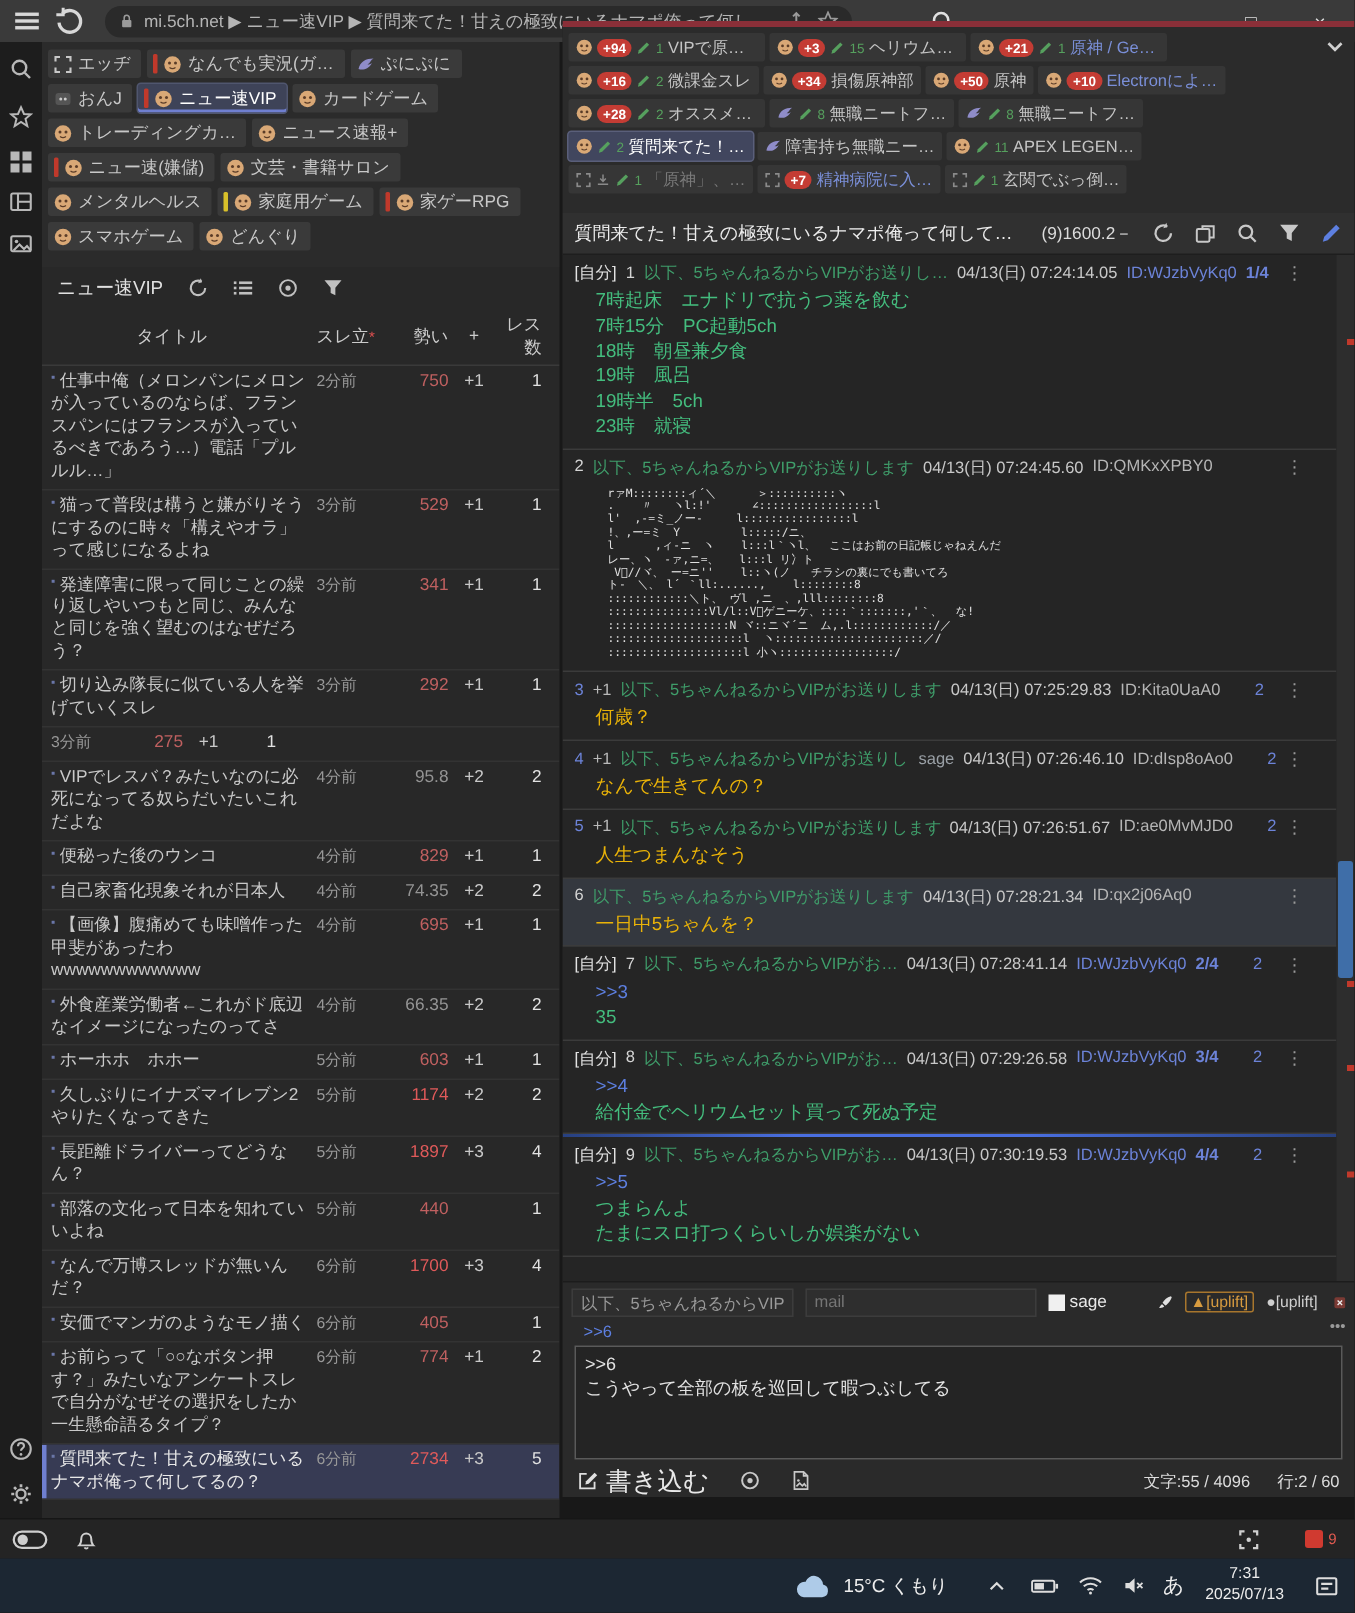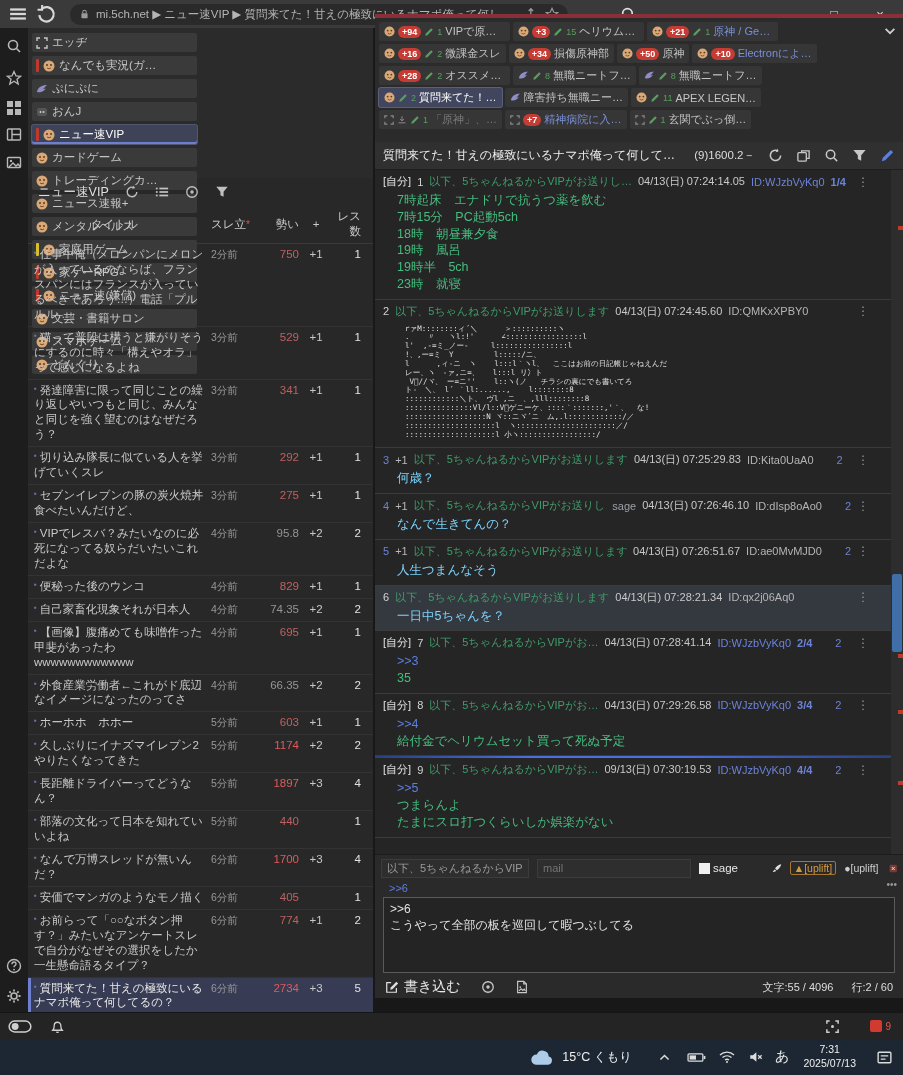--- a/index.html
+++ b/index.html
@@ -43,21 +43,21 @@
   #taskbar .batt { width:19px; height:11px; color:#ddd; margin-right:13px; }
   #taskbar .wifi { width:16px; height:13px; color:#ddd; margin-right:13px; }
   #taskbar .mute { width:15px; height:14px; color:#ddd; margin-right:12px; }
   #taskbar .ime { font-size:14px; margin-right:14px; }
   #taskbar .clock { text-align:center; font-size:10.5px; line-height:1.3; margin-right:20px; }
   #taskbar .notif { position:relative; width:17px; height:17px; color:#ddd; margin-right:10px; }
 
   
   #leftpanel { position:absolute; left:28px; top:28px; width:345px; height:984px; background:#282828; overflow:hidden; }
   #boardtabs { height:150px; padding:5px 4px 0 4px; background:#2b2b2b; }
-  .btrow { display:flex; gap:4px; margin-bottom:4px;flex-direction:column; }
+  .btrow { display:flex; gap:4px; margin-bottom:4px; }
   .btab { display:flex; align-items:center; gap:4px; background:#3a3a3a; border-radius:2px;
     padding:2px 7px 2px 4px; font-size:11.5px; color:#c8c8c8; white-space:nowrap; max-width:165px; overflow:hidden; }
   .btab .bar { width:3px; height:13px; flex:none; border-radius:1px; }
   .btab .bar.red { background:#c0392b; } .btab .bar.yellow { background:#d8c02a; }
   .btab .bicon { width:12px; height:12px; flex:none; }
   .btab .blabel { overflow:hidden; text-overflow:ellipsis; }
   .btab.sel { background:#3e4358; color:#fff; box-shadow:inset 0 -2px 0 #6f7fd0, 0 0 0 1px #50566e; }
 
   #listhead { height:28px; display:flex; align-items:center; padding:0 10px 0 10px; font-size:12.5px; color:#e0e0e0; }
   #listhead .hic { width:14px; height:14px; color:#c0c0c0; margin-left:16px; }
@@ -116,21 +116,21 @@
   .phead .plus { color:#b9b9b9; }
   .phead .pname { color:#3f9d6a; overflow:hidden; text-overflow:clip; flex-shrink:1; }
   .phead .sage { color:#9aa0a6; }
   .phead .pdate { color:#c8c8c8; }
   .phead .pid { color:#b5b5b5; } .phead .pid.blue { color:#6c83d8; }
   .phead .idn { color:#6c83d8; font-weight:bold; }
   .phead .bub { width:11px; height:11px; color:#5b79d9; flex:none; }
   .phead .bubn { color:#6c83d8; }
   .phead .menu { margin-left:auto; color:#999; font-size:12px; padding-right:14px; }
   .plines { padding:2px 0 0 14px; font-size:12.5px; line-height:1.34; }
-  .plines .c-g { color:#44bd7e; } .plines .c-w { color:#7dd3fc; } .plines .c-b { color:#5d7fe0; }
+  .plines .c-g { color:#44bd7e; } .plines .c-w { color:#eab308; } .plines .c-b { color:#5d7fe0; }
   pre.aa { font-family:"DejaVu Sans Mono", monospace; font-size:7.5px; line-height:1.18;
     color:#e0e0e0; margin:3px 0 2px 8px; }
   .bluebar { height:2px; background:linear-gradient(90deg,#27407f,#4a6fe0 30%,#4a6fe0 60%,#27407f); }
 
   #pscroll { position:absolute; right:0; top:156px; width:12px; height:684px; background:#2d2d2d; }
   #pscroll .thumb { position:absolute; left:1px; width:10px; top:404px; height:78px; background:#3f6ea8; border-radius:2px; }
   .rtick { position:absolute; right:0; width:5px; height:4px; background:#c0392b; }
 
   
   #reply { position:absolute; left:0; top:840px; width:528px; height:144px; background:#2a2a2a; border-top:1px solid #1c1c1c; }
@@ -143,21 +143,21 @@
   .brush { width:15px; height:15px; color:#e0e0e0; margin-left:26px; }
   .uplift1 { color:#d79b3f; border:1px solid #a8762d; border-radius:2px; font-size:10.5px; padding:0 3px; }
   .uplift2 { color:#cfcfcf; font-size:10.5px; }
   .rclose { width:13px; height:13px; margin-left:2px; color:#ddd; }
   .rdots { position:absolute; right:6px; top:24px; color:#999; font-size:10px; }
   .ranchor { padding:1px 0 1px 14px; font-size:11px; color:#5d7fe0; height:16px; }
   #rtext { position:absolute; left:8px; right:8px; top:42px; height:76px; background:#242424;
     border:1px solid #5a5a5a; color:#e2e2e2; font-size:12px; font-family:inherit; resize:none;
     padding:3px 6px; line-height:1.35; }
   #reply .r3 { position:absolute; left:0; right:0; top:120px; height:24px; display:flex; align-items:center; padding:0 10px; }
-  .writebtn { display:flex; align-items:center; gap:5px; color:#e8e8e8; font-size:14px; }
+  .writebtn { display:flex; align-items:center; gap:5px; color:#e8e8e8; font-size:17px; }
   .writebtn .wic { width:14px; height:14px; color:#e0e0e0; }
   .r3ic { width:14px; height:14px; color:#c8c8c8; margin-left:20px; }
   .counters { margin-left:auto; display:flex; gap:18px; font-size:11px; color:#dcdcdc; }
 </style>
 </head>
 <body>
 
 <div id="titlebar">
   <span class="tb-icon">
       <svg viewBox="0 0 16 16" fill="currentColor">
@@ -344,80 +344,80 @@
               <circle cx="4" cy="5" r="1" fill="#5a3c28"></circle>
               <circle cx="8" cy="5" r="1" fill="#5a3c28"></circle>
               <path d="M4 8 Q6 9.5 8 8" stroke="#5a3c28" stroke-width=".8" fill="none"></path>
             </svg>
           </span>
     <span class="blabel">ニュース速報+</span>
   </span>
       </div>
       <div class="btrow">
         <span class="btab">
-
-    <span class="bicon">
-            <svg viewBox="0 0 12 12">
-              <circle cx="6" cy="6" r="5.5" fill="#d9a876"></circle>
-              <circle cx="4" cy="5" r="1" fill="#5a3c28"></circle>
-              <circle cx="8" cy="5" r="1" fill="#5a3c28"></circle>
-              <path d="M4 8 Q6 9.5 8 8" stroke="#5a3c28" stroke-width=".8" fill="none"></path>
-            </svg>
-          </span>
-    <span class="blabel">メンタルヘルス</span>
-  </span>
-        <span class="btab">
-    <span class="bar yellow"></span>
-    <span class="bicon">
-            <svg viewBox="0 0 12 12">
-              <circle cx="6" cy="6" r="5.5" fill="#d9a876"></circle>
-              <circle cx="4" cy="5" r="1" fill="#5a3c28"></circle>
-              <circle cx="8" cy="5" r="1" fill="#5a3c28"></circle>
-              <path d="M4 8 Q6 9.5 8 8" stroke="#5a3c28" stroke-width=".8" fill="none"></path>
-            </svg>
-          </span>
-    <span class="blabel">家庭用ゲーム</span>
-  </span>
-        <span class="btab">
     <span class="bar red"></span>
     <span class="bicon">
             <svg viewBox="0 0 12 12">
               <circle cx="6" cy="6" r="5.5" fill="#d9a876"></circle>
               <circle cx="4" cy="5" r="1" fill="#5a3c28"></circle>
               <circle cx="8" cy="5" r="1" fill="#5a3c28"></circle>
               <path d="M4 8 Q6 9.5 8 8" stroke="#5a3c28" stroke-width=".8" fill="none"></path>
             </svg>
           </span>
-    <span class="blabel">家ゲーRPG</span>
+    <span class="blabel">ニュー速(嫌儲)</span>
+  </span>
+        <span class="btab">
+
+    <span class="bicon">
+            <svg viewBox="0 0 12 12">
+              <circle cx="6" cy="6" r="5.5" fill="#d9a876"></circle>
+              <circle cx="4" cy="5" r="1" fill="#5a3c28"></circle>
+              <circle cx="8" cy="5" r="1" fill="#5a3c28"></circle>
+              <path d="M4 8 Q6 9.5 8 8" stroke="#5a3c28" stroke-width=".8" fill="none"></path>
+            </svg>
+          </span>
+    <span class="blabel">文芸・書籍サロン</span>
   </span>
       </div>
       <div class="btrow">
         <span class="btab">
+
+    <span class="bicon">
+            <svg viewBox="0 0 12 12">
+              <circle cx="6" cy="6" r="5.5" fill="#d9a876"></circle>
+              <circle cx="4" cy="5" r="1" fill="#5a3c28"></circle>
+              <circle cx="8" cy="5" r="1" fill="#5a3c28"></circle>
+              <path d="M4 8 Q6 9.5 8 8" stroke="#5a3c28" stroke-width=".8" fill="none"></path>
+            </svg>
+          </span>
+    <span class="blabel">メンタルヘルス</span>
+  </span>
+        <span class="btab">
+    <span class="bar yellow"></span>
+    <span class="bicon">
+            <svg viewBox="0 0 12 12">
+              <circle cx="6" cy="6" r="5.5" fill="#d9a876"></circle>
+              <circle cx="4" cy="5" r="1" fill="#5a3c28"></circle>
+              <circle cx="8" cy="5" r="1" fill="#5a3c28"></circle>
+              <path d="M4 8 Q6 9.5 8 8" stroke="#5a3c28" stroke-width=".8" fill="none"></path>
+            </svg>
+          </span>
+    <span class="blabel">家庭用ゲーム</span>
+  </span>
+        <span class="btab">
     <span class="bar red"></span>
     <span class="bicon">
             <svg viewBox="0 0 12 12">
               <circle cx="6" cy="6" r="5.5" fill="#d9a876"></circle>
               <circle cx="4" cy="5" r="1" fill="#5a3c28"></circle>
               <circle cx="8" cy="5" r="1" fill="#5a3c28"></circle>
               <path d="M4 8 Q6 9.5 8 8" stroke="#5a3c28" stroke-width=".8" fill="none"></path>
             </svg>
           </span>
-    <span class="blabel">ニュー速(嫌儲)</span>
-  </span>
-        <span class="btab">
-
-    <span class="bicon">
-            <svg viewBox="0 0 12 12">
-              <circle cx="6" cy="6" r="5.5" fill="#d9a876"></circle>
-              <circle cx="4" cy="5" r="1" fill="#5a3c28"></circle>
-              <circle cx="8" cy="5" r="1" fill="#5a3c28"></circle>
-              <path d="M4 8 Q6 9.5 8 8" stroke="#5a3c28" stroke-width=".8" fill="none"></path>
-            </svg>
-          </span>
-    <span class="blabel">文芸・書籍サロン</span>
+    <span class="blabel">家ゲーRPG</span>
   </span>
       </div>
       <div class="btrow">
         <span class="btab">
 
     <span class="bicon">
             <svg viewBox="0 0 12 12">
               <circle cx="6" cy="6" r="5.5" fill="#d9a876"></circle>
               <circle cx="4" cy="5" r="1" fill="#5a3c28"></circle>
               <circle cx="8" cy="5" r="1" fill="#5a3c28"></circle>
@@ -500,21 +500,20 @@
     <span class="tres">1</span>
   </div>
       <div class="trow">
     <span class="ttl"><span class="tmark">▪</span><span class="ttxt">切り込み隊長に似ている人を挙げていくスレ</span></span>
     <span class="tdate">3分前</span>
     <span class="tikioi mid">292</span>
     <span class="tplus">+1</span>
     <span class="tres">1</span>
   </div>
       <div class="trow">
-    <span class="ttl"><span class="tmark">▪</span><span class="ttxt">セブンイレブンの豚の炭火焼丼食べたいんだけど、</span></span>
     <span class="tdate">3分前</span>
     <span class="tikioi mid">275</span>
     <span class="tplus">+1</span>
     <span class="tres">1</span>
   </div>
       <div class="trow">
     <span class="ttl"><span class="tmark">▪</span><span class="ttxt">VIPでレスバ？みたいなのに必死になってる奴らだいたいこれだよな</span></span>
     <span class="tdate">4分前</span>
     <span class="tikioi dim">95.8</span>
     <span class="tplus">+2</span>
@@ -1081,21 +1080,21 @@
         </div>
   </div>
       <div class="bluebar"></div>
       <div class="post">
     <div class="phead">
       <span class="own">[自分]</span>
       <span class="num">9</span>
 
       <span class="pname">以下、5ちゃんねるからVIPがお…</span>
 
-      <span class="pdate">09/13(日) 07:30:19.53</span>
+      <span class="pdate">04/13(日) 07:30:19.53</span>
       <span class="pid blue">ID:WJzbVyKq0</span>
       <span class="idn">4/4</span>
       <span class="bub"></span>
       <span class="bubn">2</span>
       <span class="menu">⋮</span>
     </div>
     <div class="plines">
           <div class="c-b">&gt;&gt;5</div>
           <div class="c-g">つまらんよ</div>
           <div class="c-g">たまにスロ打つくらいしか娯楽がない</div>

